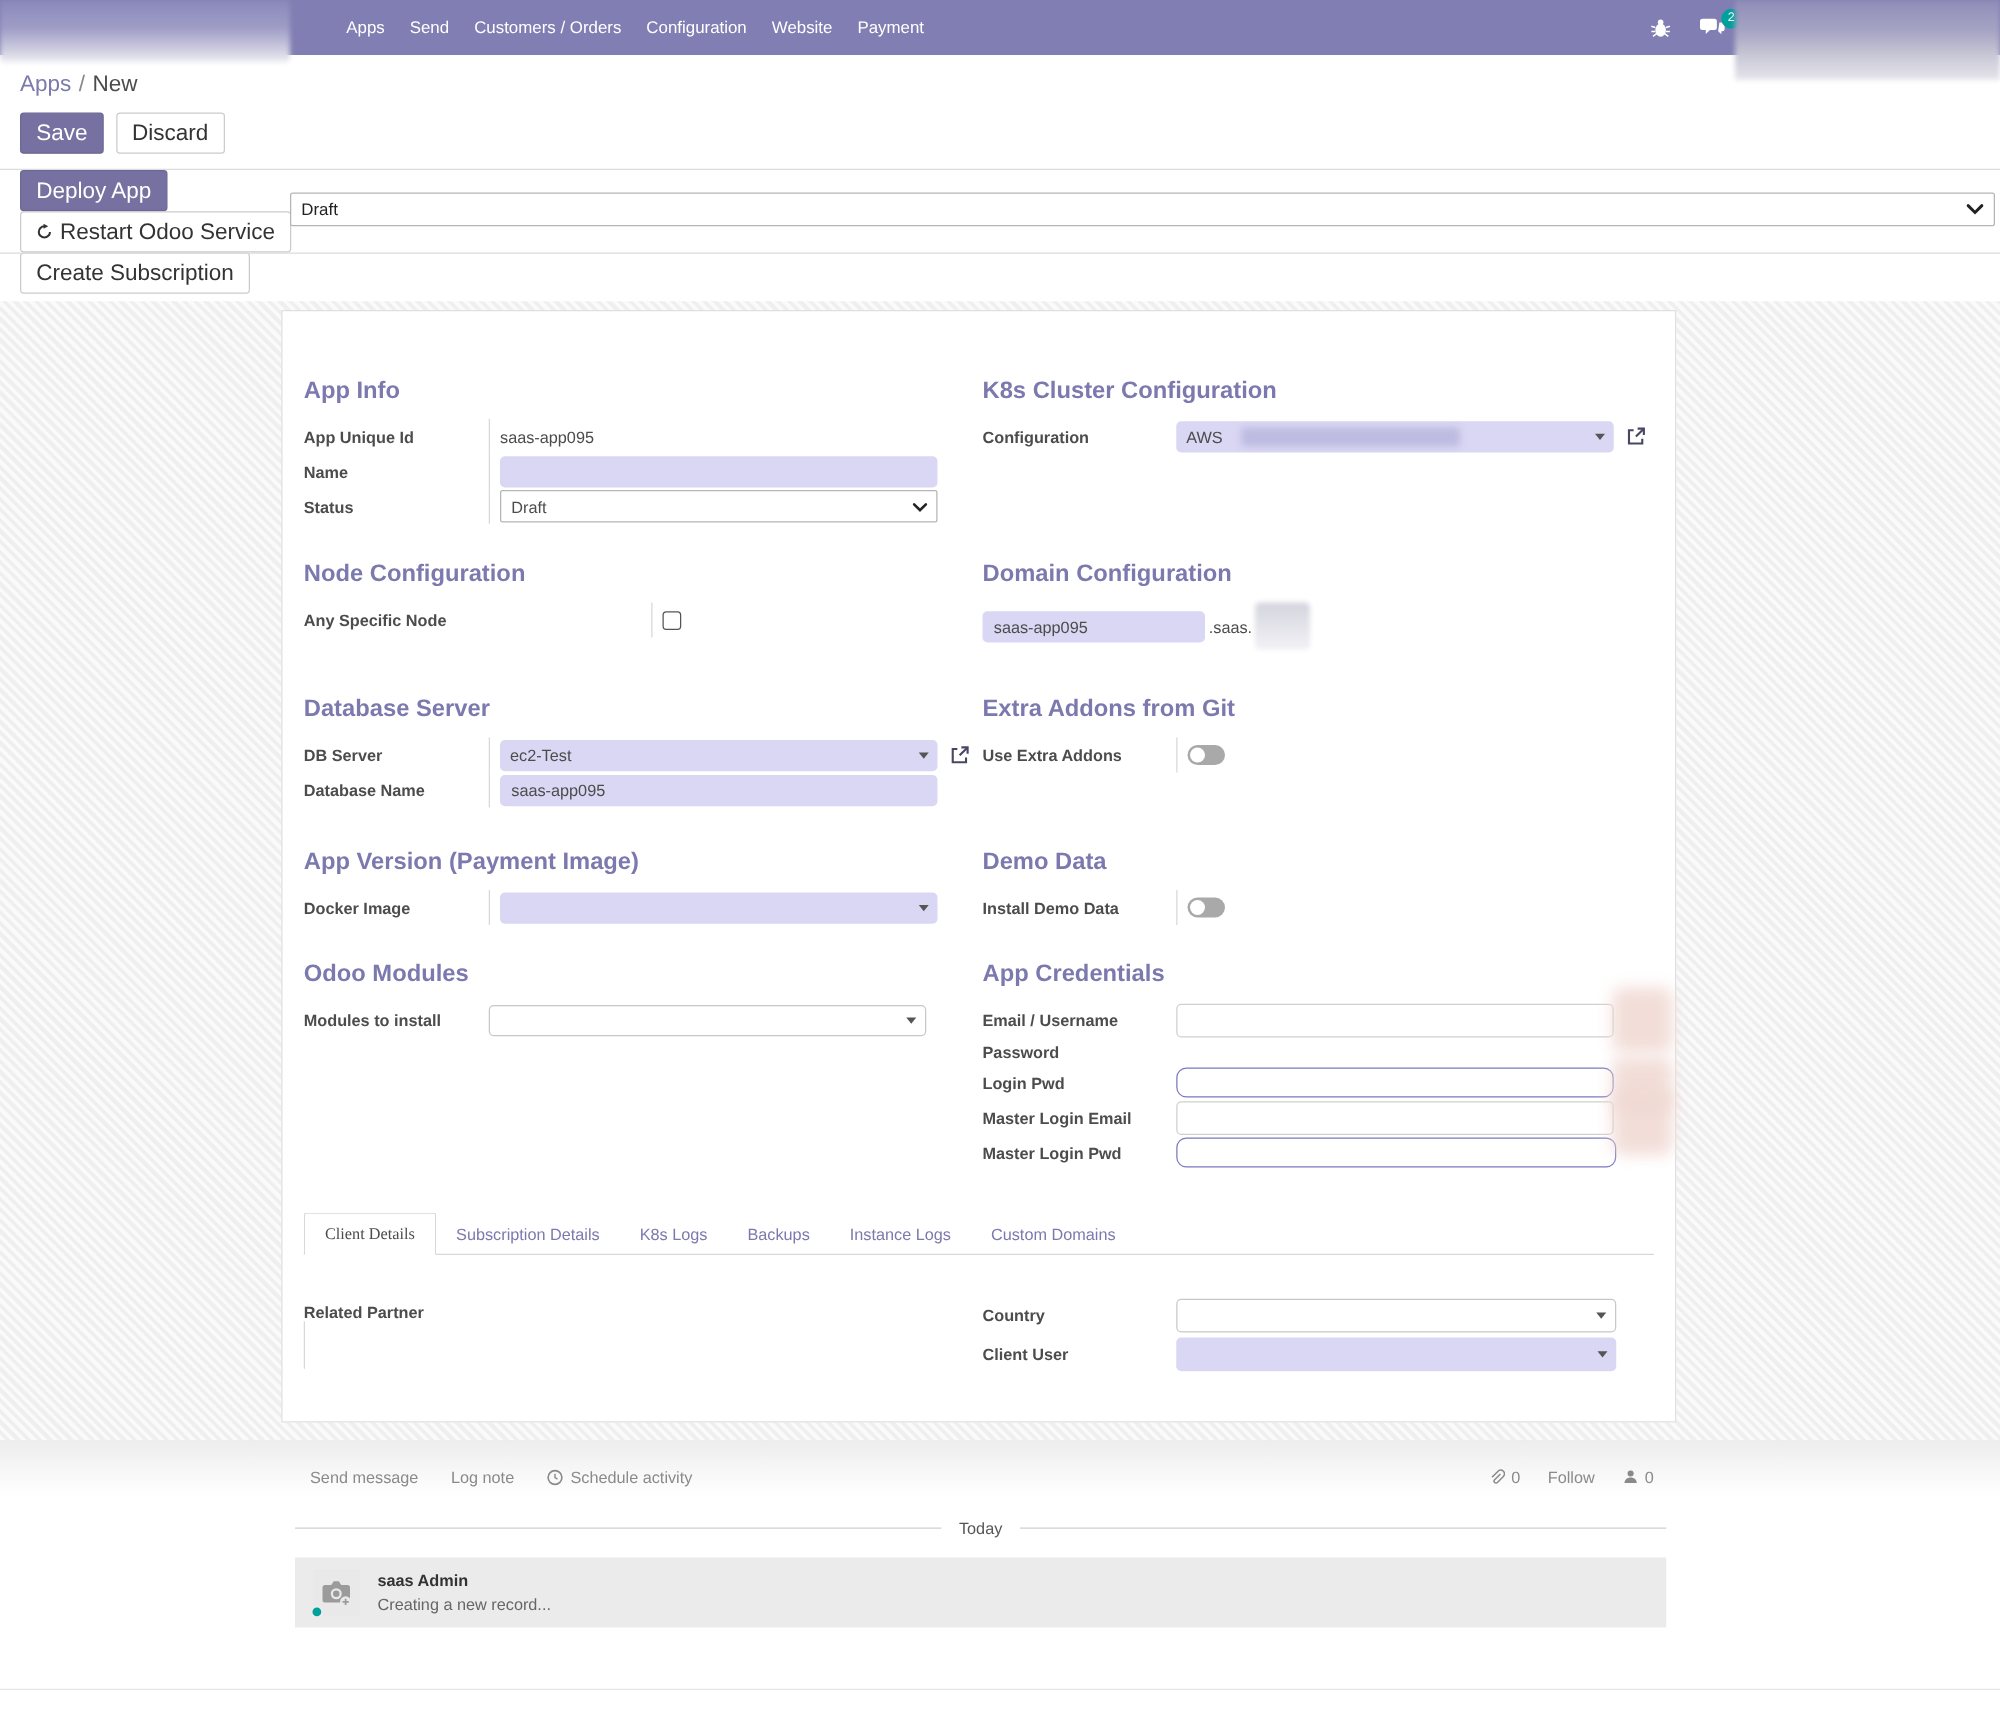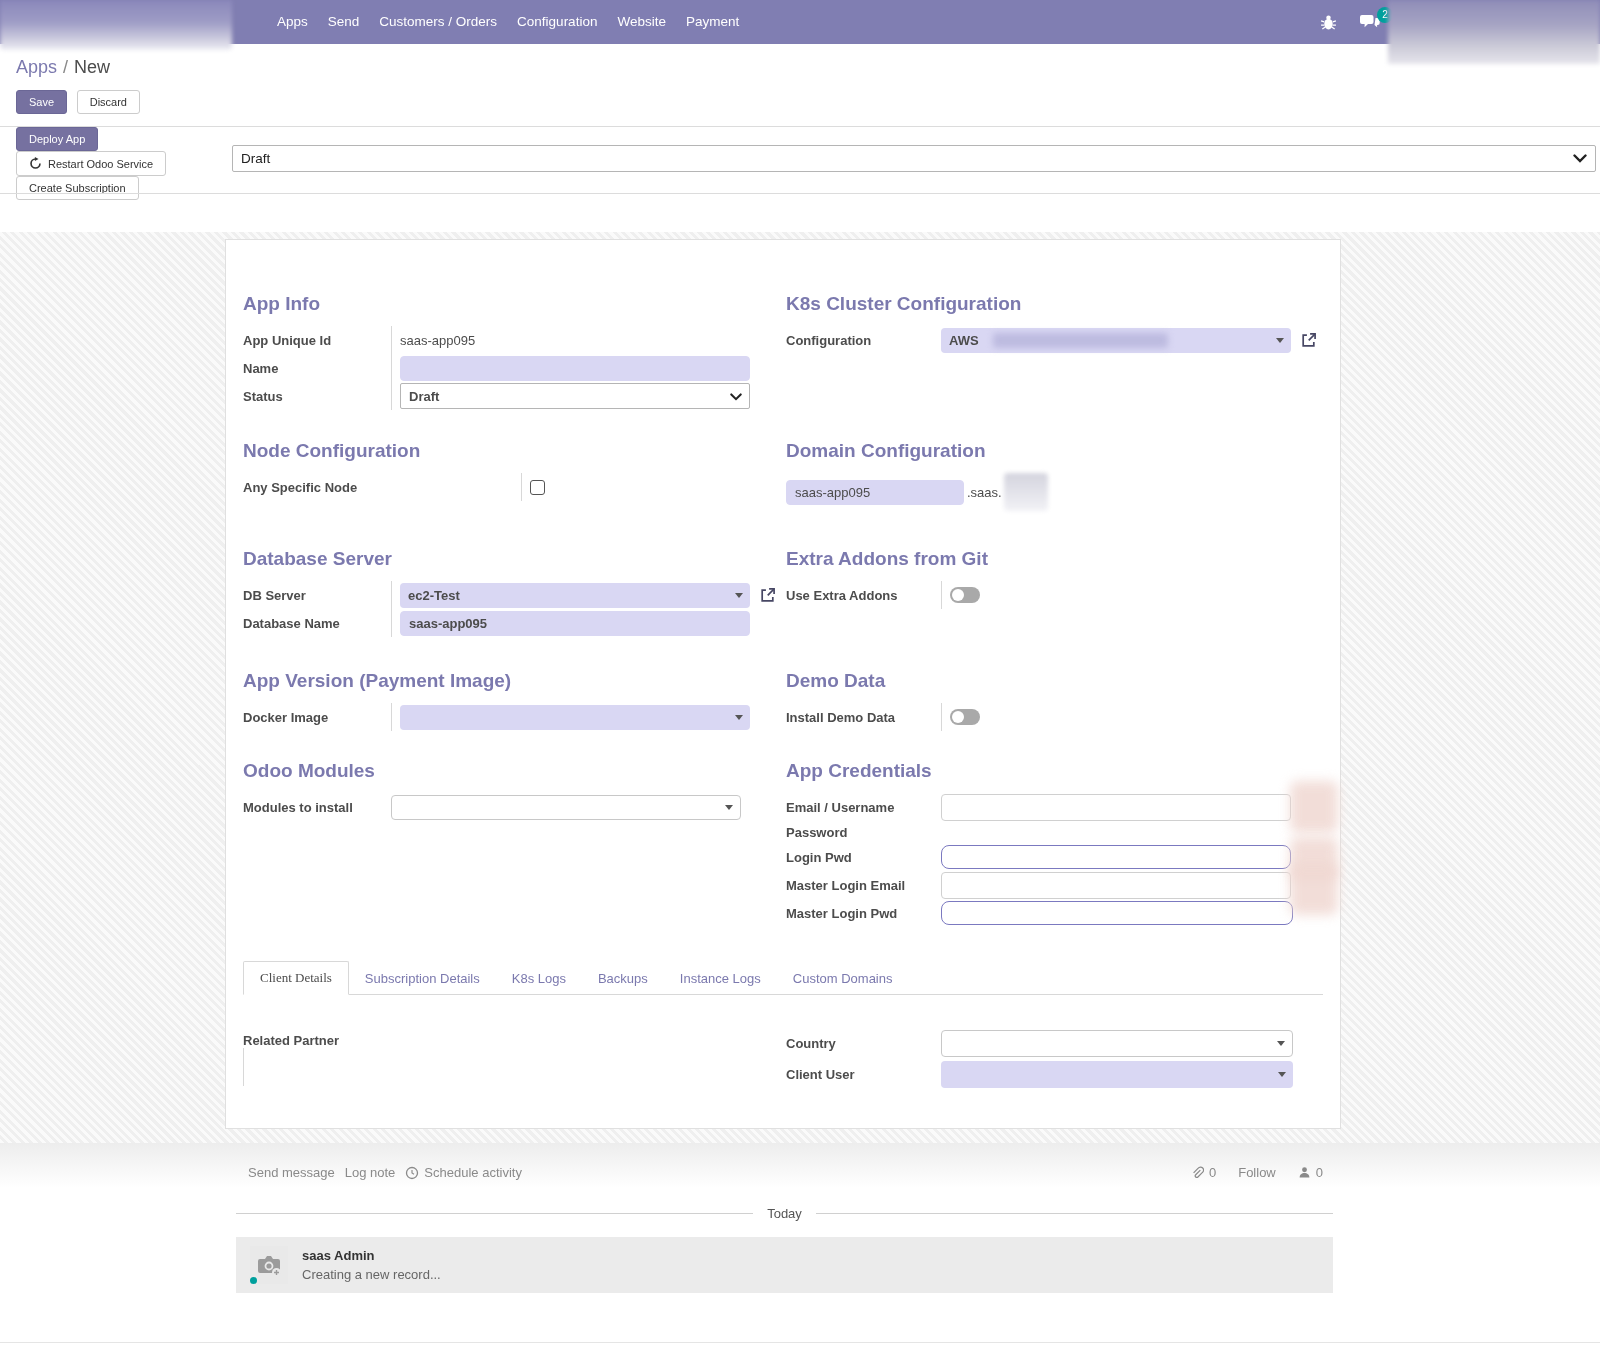--- a/index.html
+++ b/index.html
@@ -20,21 +20,21 @@
   .nav-blur-right { position:absolute; right:0; top:0; width:212px; height:64px; z-index:12;
      background:linear-gradient(180deg,#8f8db8 0%,#a7a5c4 40%,#c9c8d6 70%,#e6e5ec 100%); filter:blur(2px); }
 
   
   .crumb-row { padding:13px 16px 0 16px; }
   .breadcrumb { font-size:18px; }
   .breadcrumb .root { color:#7b79ae; cursor:pointer; }
   .breadcrumb .sep { color:#888; padding:0 6px; }
   .breadcrumb .cur { color:#4c4c4c; }
   .action-row { padding:12px 16px 12px 16px; }
-  .btn { display:inline-block; font-size:11px; border-radius:3px; padding:5px 12px; cursor:pointer; border:1px solid transparent; }
+  .btn { display:inline-block; font-size:18px; border-radius:3px; padding:5px 12px; cursor:pointer; border:1px solid transparent; }
   .btn-primary { background:#7671a0; border-color:#6b6796; color:#fff; }
   .btn-default { background:#fff; border-color:#ccc; color:#333; }
 
   
   .statusbar { position:relative; border-top:1px solid #dcdcdc; height:106px; padding-left:16px; }
   .statusbar .btn { margin-top:0; }
   .sb-deploy { margin-top:4px; }
   .sb-restart { margin-top:9px; display:inline-flex; align-items:center; gap:6px; }
   .sb-create { margin-top:13px; }
   .sb-line { position:absolute; left:0; right:0; top:66px; border-top:1px solid #dcdcdc; }
@@ -56,21 +56,21 @@
   .flabel { width:148px; font-weight:bold; color:#4c4c4c; flex:none; }
   .flabel.wide { width:278px; }
   .flabel.med { width:155px; }
   .fcell { flex:1; display:flex; align-items:center; position:relative; min-height:28px; }
   .fcell.sepline { border-left:1px solid #d8d8d8; padding-left:8px; }
   .plaintext { color:#4c4c4c; }
 
   .inp { height:25px; border:1px solid #c8c8c8; border-radius:4px; background:#fff; padding:0 8px;
          font-family:"Liberation Sans",sans-serif; font-size:13px; color:#4c4c4c; outline:none; }
   .inp.lav { background:#d9d7f3; border-color:#d9d7f3; }
-  .w350 { width:350px;font-weight:bold; }
+  .w350 { width:350px; }
   .dd { position:relative; height:25px; border-radius:4px; display:flex; align-items:center;
         padding:0 20px 0 8px; cursor:pointer; font-size:13px; color:#4c4c4c; }
   .dd.lav { background:#d9d7f3; }
   .dd.white { background:#fff; border:1px solid #c8c8c8; }
   .caret { position:absolute; right:7px; top:50%; margin-top:-2px; width:0; height:0;
            border-left:4px solid transparent; border-right:4px solid transparent; border-top:5px solid #555; }
   .select-like { position:relative; height:26px; background:#fff; border:1px solid #b5b5b5; border-radius:2px;
                  display:flex; align-items:center; padding:0 26px 0 8px; cursor:pointer; }
   .ext-btn { margin-left:9px; cursor:pointer; display:inline-flex; }
   .chk { width:15px; height:15px; border:1.5px solid #555; border-radius:3px; background:#fff; cursor:pointer; }
@@ -94,21 +94,21 @@
   
   .tabbar { margin-top:34px; border-bottom:1px solid #d8d8d8; display:flex; align-items:flex-end; }
   .tab { padding:8px 16px; font-size:13px; color:#7b79ae; cursor:pointer; white-space:nowrap; }
   .tab.active { color:#4c4c4c; background:#fff; border:1px solid #d8d8d8; border-bottom:1px solid #fff;
                 margin-bottom:-1px; border-radius:2px 2px 0 0;font-family:Liberation Serif, serif; }
   .tabcontent { padding-top:34px; }
 
   
   .chatter { background:linear-gradient(180deg,#ededed 0,#ffffff 45px); padding-top:22px; height:228px; }
   .chat-toolbar { width:1097px; margin-left:236px; display:flex; align-items:center; color:#8a8a8a; font-size:13px; }
-  .chat-toolbar .left { display:flex; gap:10px; align-items:center; padding-left:12px; }
+  .chat-toolbar .left { display:flex; gap:26px; align-items:center; padding-left:12px; }
   .chat-toolbar .right { margin-left:auto; display:flex; gap:22px; align-items:center; padding-right:10px; }
   .chat-link { cursor:pointer; display:inline-flex; align-items:center; gap:5px; }
   .today-divider { width:1097px; margin:26px 0 0 236px; display:flex; align-items:center; color:#555; }
   .today-divider::before, .today-divider::after { content:''; flex:1; border-top:1px solid #d0d0d0; }
   .today-divider span { padding:0 14px; font-size:13px; }
   .msg-card { width:1097px; margin:16px 0 0 236px; background:#ebebeb; padding:9px 14px; display:flex; gap:14px; }
   .avatar { position:relative; width:38px; height:38px; flex:none; }
   .presence-dot { position:absolute; left:-2px; bottom:-2px; width:11px; height:11px; border-radius:50%;
                   background:#00a09d; border:2px solid #ebebeb; }
   .msg-author { font-weight:bold; color:#333; margin-top:2px; }

